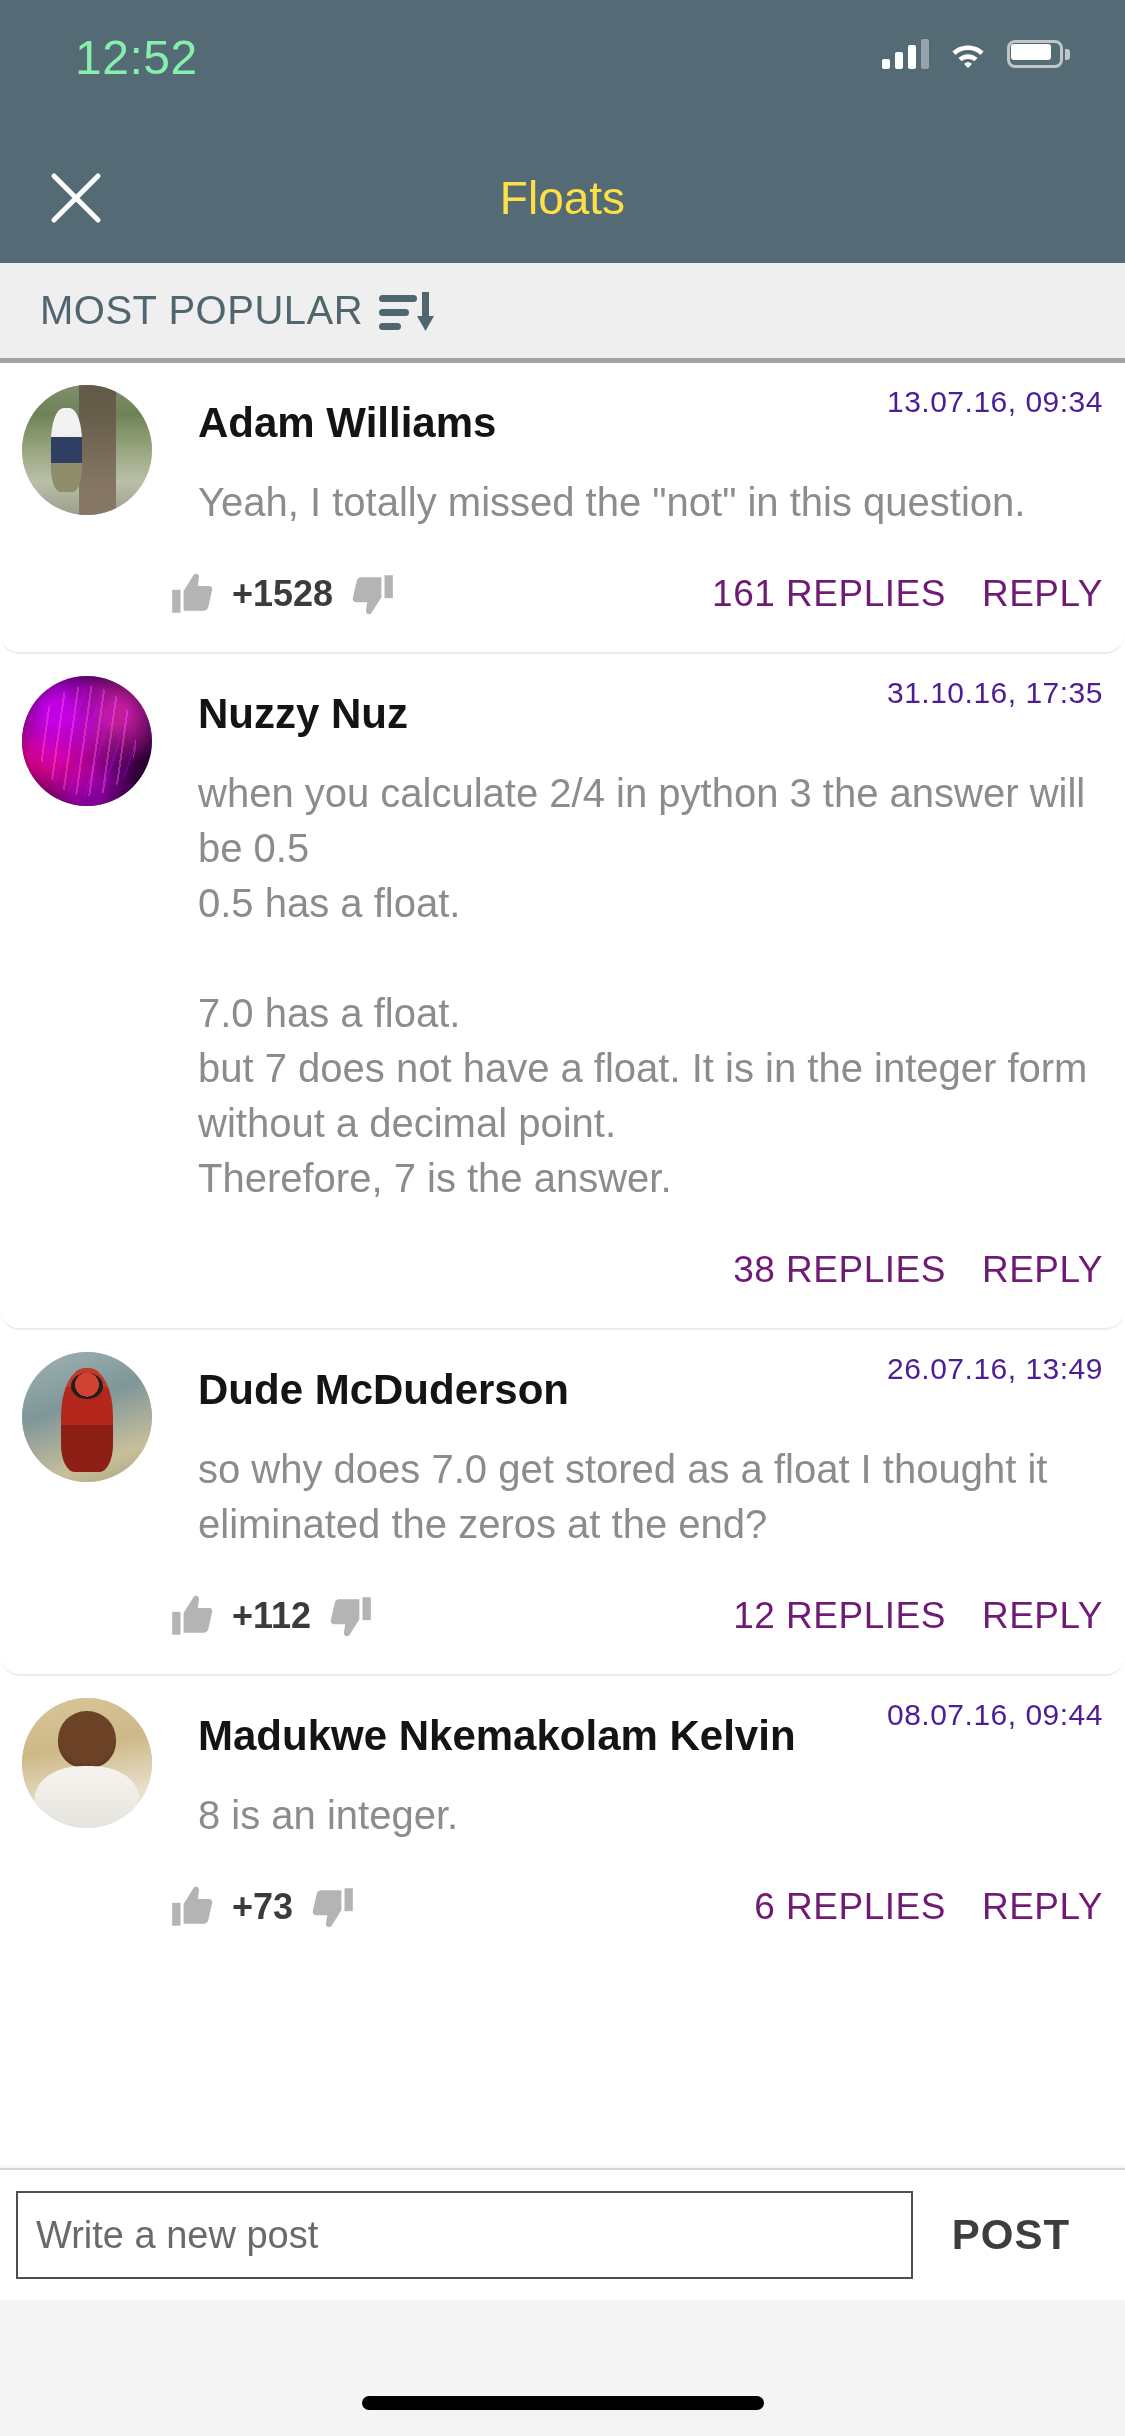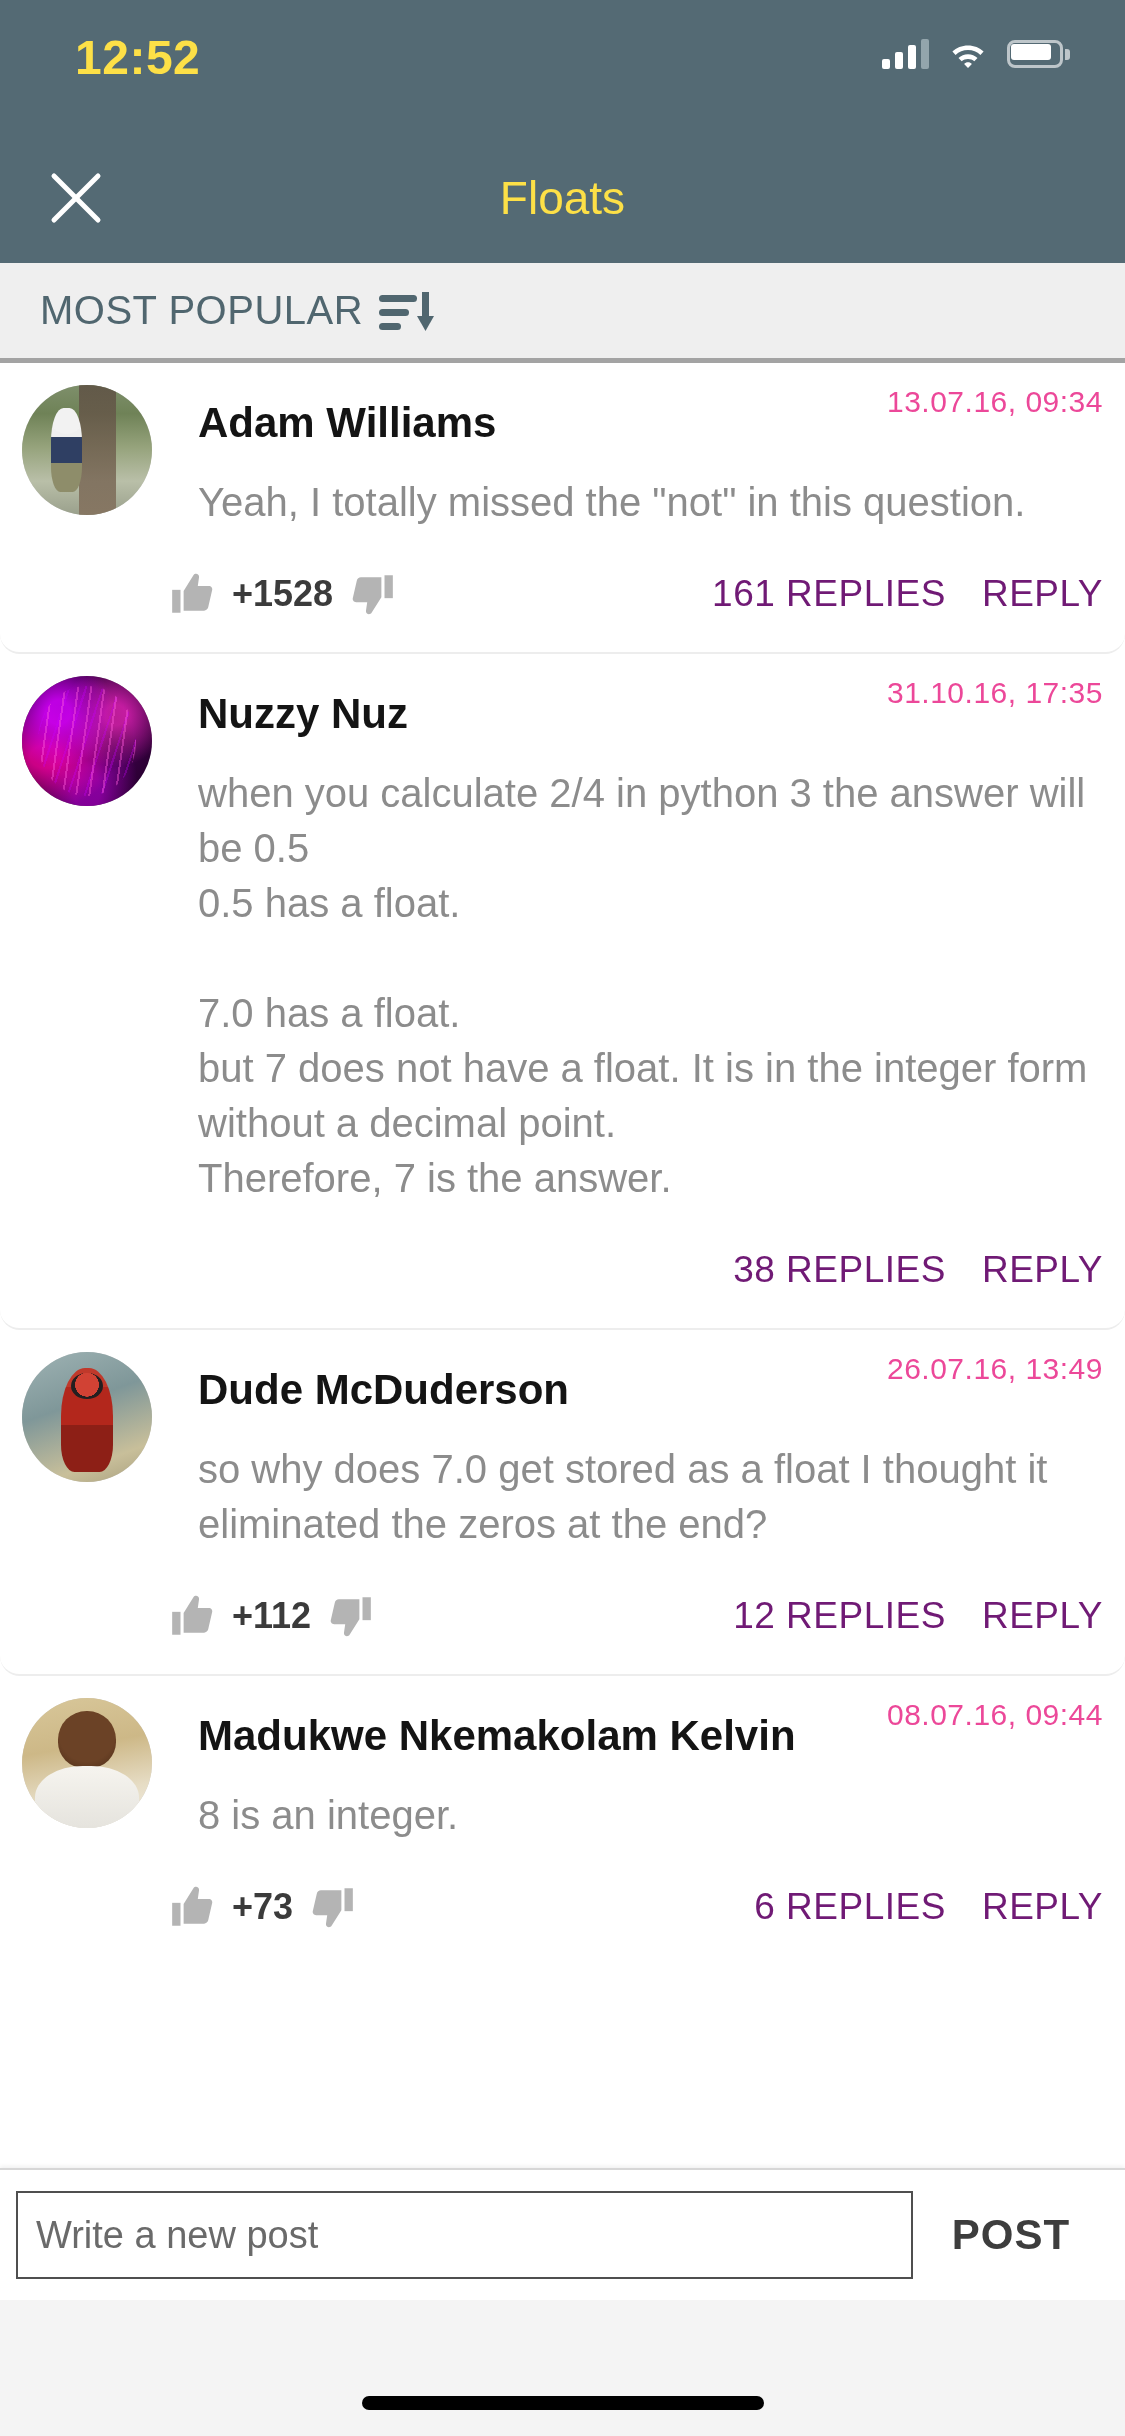--- a/index.html
+++ b/index.html
@@ -12,21 +12,21 @@
   }
   #screen{ position:relative; width:1125px; height:2436px; background:#ffffff; }
 
   
   .statusbar{
     position:absolute; top:0; left:0; width:1125px; height:132px;
     background:#546a74;
   }
   .status-time{
     position:absolute; left:75px; top:30px;
-    font-size:48px; font-weight:700; color:#fde047; letter-spacing:0.5px;
+    font-size:48px; font-weight:400; color:#86efac; letter-spacing:0.5px;
   }
   .status-right{
     position:absolute; right:62px; top:30px;
     display:flex; align-items:center; gap:20px; height:48px;
   }
   .sig{ display:flex; align-items:flex-end; gap:5px; height:30px; }
   .sig i{ display:block; width:8px; background:#ffffff; border-radius:2px; }
   .sig i:nth-child(1){ height:10px; }
   .sig i:nth-child(2){ height:17px; }
   .sig i:nth-child(3){ height:24px; }
@@ -97,21 +97,21 @@
     width:130px; height:130px; border-radius:50%;
     overflow:hidden; background:#ccc;
   }
   .avatar .art{ position:absolute; inset:0; }
   .c-name{
     position:absolute; left:198px; top:14px;
     font-size:42px; font-weight:700; color:#141414; letter-spacing:0px;
   }
   .c-time{
     position:absolute; right:22px; top:0;
-    font-size:30px; color:#ec4899; letter-spacing:0.5px;
+    font-size:30px; color:#4c1d95; letter-spacing:0.5px;
   }
   .c-body{
     margin:12px 22px 0 198px;
     font-size:40px; line-height:55px; color:#8c8c8c;
     white-space:pre-wrap; word-wrap:break-word;
   }
   .c-actions{
     position:relative; height:116px; margin-top:6px;
     display:flex; align-items:center;
   }

